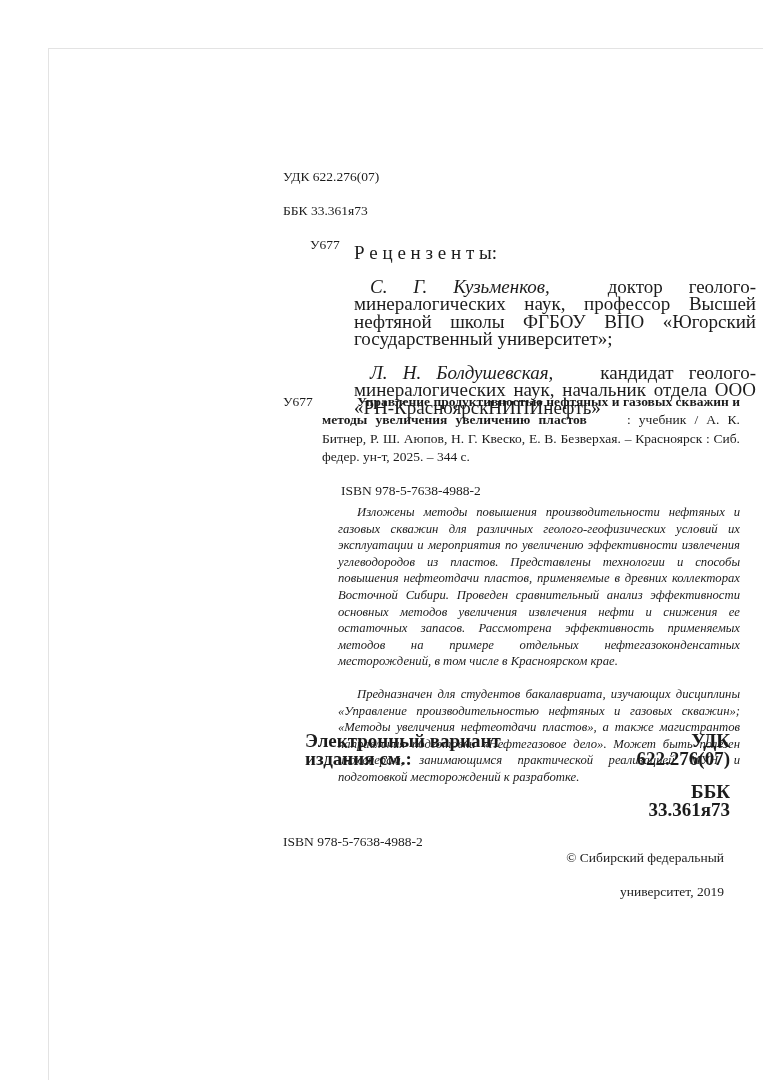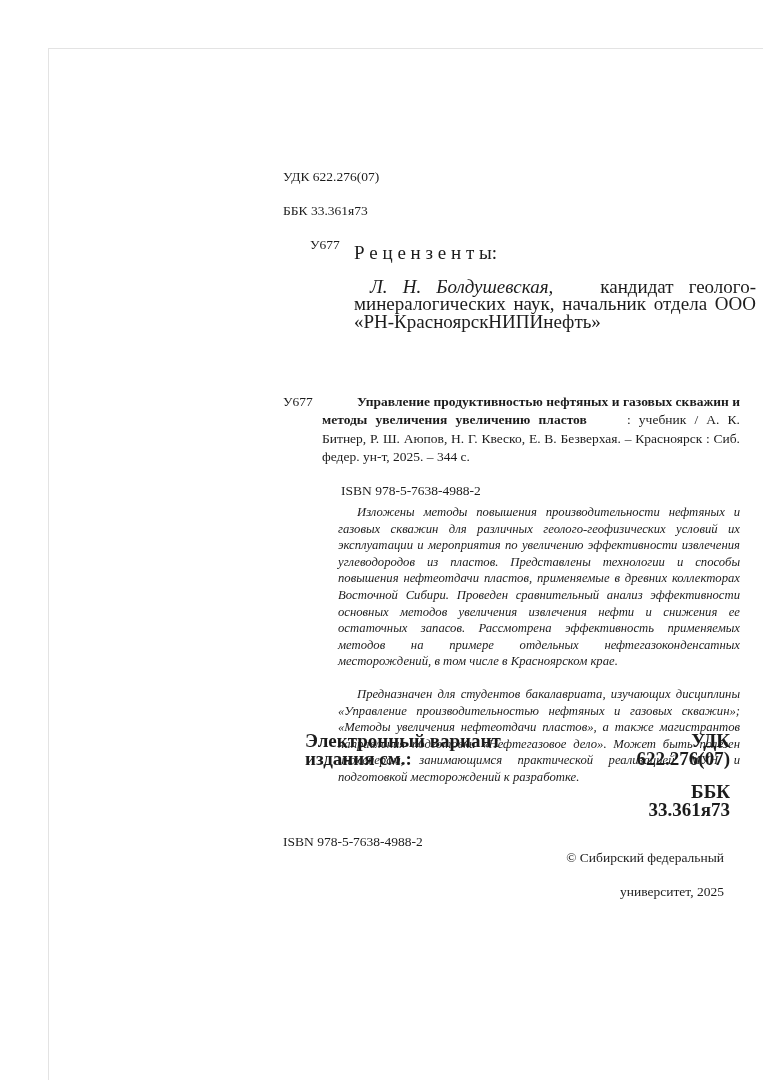--- a/index.html
+++ b/index.html
@@ -106,20 +106,21 @@
 <div class="page">
 
   <div class="top-block">
     <div>УДК 622.276(07)</div>
     <div>ББК 33.361я73</div>
     <div class="code-line">У677</div>
   </div>
 
   <div class="reviewers">
     <div>Р е ц е н з е н т ы:</div>
+    <p><span class="rev-name">С. Г. Кузьменков,</span><span> доктор геолого-минералогических наук, профессор Высшей нефтяной школы ФГБОУ ВПО «Югорский государственный университет»;</span></p>
     <p><span class="rev-name">Л. Н. Болдушевская,</span><span> кандидат геолого-минералогических наук, начальник отдела ООО «РН-КрасноярскНИПИнефть»</span></p>
   </div>
 
   <div class="bib">
     <span class="bib-code">У677</span>
     <p class="bib-entry"><span class="bib-title">Управление продуктивностью нефтяных и газовых скважин и методы увеличения увеличению пластов</span><span> : учебник / А. К. Битнер, Р. Ш. Аюпов, Н. Г. Квеско, Е. В. Безверхая. – Красноярск : Сиб. федер. ун-т, 2025. – 344 с.</span></p>
     <div class="bib-isbn">ISBN 978-5-7638-4988-2</div>
   </div>
 
   <div class="annotation">
@@ -134,17 +135,17 @@
     <div class="ev-right">
       <div>УДК 622.276(07)</div>
       <div>ББК 33.361я73</div>
     </div>
   </div>
 
   <div class="footer">
     <div>ISBN 978-5-7638-4988-2</div>
     <div class="copyright">
       <div>© Сибирский федеральный</div>
-      <div>университет, 2025</div>
+      <div>университет, 2019</div>
     </div>
   </div>
 
 </div>
 
 </body></html>

